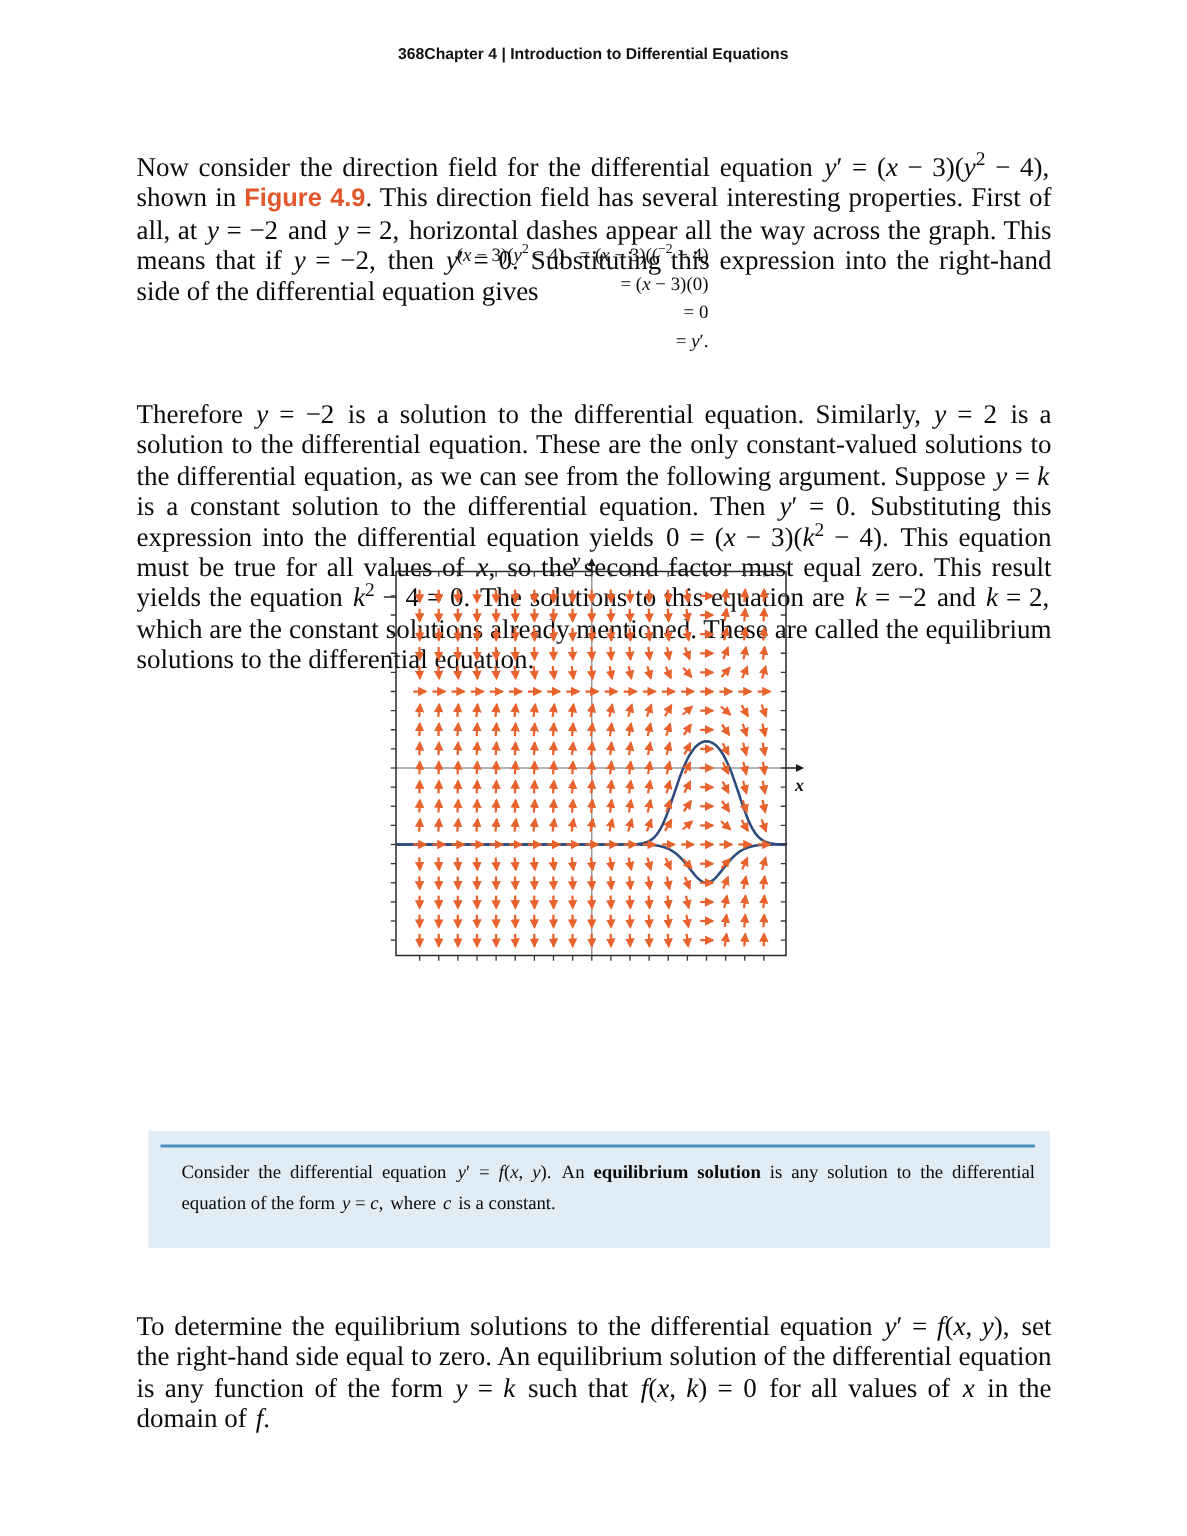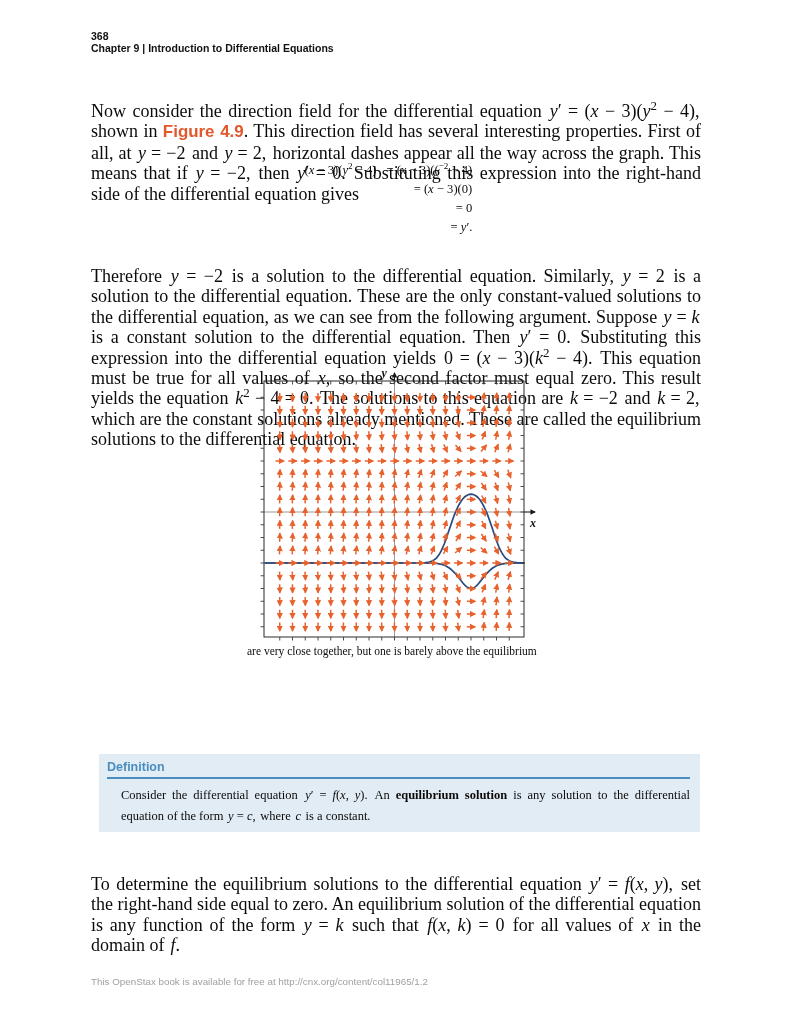--- a/index.html
+++ b/index.html
@@ -1,19 +1,19 @@
 <!DOCTYPE html>
 <html><head>
 <meta charset="utf-8">
 <style>
   html,body{margin:0;padding:0;background:#ffffff;}
   .page{position:relative;width:791px;height:1024px;background:#fff;overflow:hidden;
         font-family:"Liberation Serif",serif;color:#0b0b0b;}
   .hdr{position:absolute;top:30px;left:91px;width:609px;display:flex;justify-content:center;
-       font-family:"Liberation Sans",sans-serif;font-size:10.5px;font-weight:bold;color:#111;flex-direction:column;}
+       font-family:"Liberation Sans",sans-serif;font-size:10.5px;font-weight:bold;color:#111;}
   .para{position:absolute;left:91px;width:610px;text-align:justify;
         font-size:18px;line-height:20.4px;margin-top:24px;}
   .m{padding:0 1.5px;}
   .m i{font-family:"Liberation Serif",serif;}
   sup{font-size:0.72em;line-height:0;}
   .figref{color:#e2572b;font-weight:bold;font-family:"Liberation Sans",sans-serif;font-size:0.94em;}
   .eqn{position:absolute;top:161px;left:303px;display:grid;
        grid-template-columns:max-content max-content;column-gap:7px;
        font-size:12.6px;line-height:19px;}
   .eqn .lhs{text-align:right;}
@@ -29,21 +29,21 @@
   .footer{position:absolute;left:91px;top:976px;font-family:"Liberation Sans",sans-serif;
           font-size:9.8px;color:#a0a0a0;}
 </style>
 </head>
 <body>
 
 <div class="page">
 
   <div class="hdr">
     <span>368</span>
-    <span>Chapter 9 | Introduction to Differential Equations</span>
+    <span>Chapter 4 | Introduction to Differential Equations</span>
   </div>
 
   <div class="para" style="top:77px;">Now consider the direction field for the differential equation <span class="m"><i>y</i>′ = (<i>x</i> − 3)(<i>y</i><sup>2</sup> − 4),</span> shown in <span class="figref">Figure 4.9</span>. This direction field has several interesting properties. First of all, at <span class="m"><i>y</i> = −2</span> and <span class="m"><i>y</i> = 2,</span> horizontal dashes appear all the way across the graph. This means that if <span class="m"><i>y</i> = −2,</span> then <span class="m"><i>y</i>′ = 0.</span> Substituting this expression into the right-hand side of the differential equation gives</div>
 
   <div class="eqn">
     <div class="lhs"><span class="m">(<i>x</i> − 3)(<i>y</i><sup>2</sup> − 4)</span></div>
     <div class="rhs"><span class="m">= (<i>x</i> − 3)((<sup>−2</sup> − 4)</span></div>
     <div class="lhs"></div>
     <div class="rhs"><span class="m">= (<i>x</i> − 3)(0)</span></div>
     <div class="lhs"></div>
@@ -505,27 +505,24 @@
       <line x1="256.5" y1="271" x2="256.5" y2="274.5" stroke="#3a3a3a" stroke-width="0.9"></line>
       <line x1="20.5" y1="44" x2="24" y2="44" stroke="#3a3a3a" stroke-width="0.9"></line>
       <line x1="280.5" y1="44" x2="284" y2="44" stroke="#3a3a3a" stroke-width="0.9"></line>
       <line x1="269.25" y1="15" x2="269.25" y2="18.5" stroke="#3a3a3a" stroke-width="0.9"></line>
       <line x1="269.25" y1="271" x2="269.25" y2="274.5" stroke="#3a3a3a" stroke-width="0.9"></line>
       <line x1="20.5" y1="31.25" x2="24" y2="31.25" stroke="#3a3a3a" stroke-width="0.9"></line>
       <line x1="280.5" y1="31.25" x2="284" y2="31.25" stroke="#3a3a3a" stroke-width="0.9"></line>
     </svg>
 
   <div class="caption">
-    <span class="capline">are very close together, but one is barely above the equilibrium</span>
   </div>
 
   <div class="defbox">
-    <div class="deftitle">Definition</div>
     <div class="defrule"></div>
     <div class="defbody">Consider the differential equation <span class="m"><i>y</i>′ = <i>f</i>(<i>x</i>, <i>y</i>).</span> An <b>equilibrium solution</b> is any solution to the differential equation of the form <span class="m"><i>y</i> = <i>c</i>,</span> where <span class="m"><i>c</i></span> is a constant.</div>
   </div>
 
   <div class="para" style="top:850px;">To determine the equilibrium solutions to the differential equation <span class="m"><i>y</i>′ = <i>f</i>(<i>x</i>, <i>y</i>),</span> set the right-hand side equal to zero. An equilibrium solution of the differential equation is any function of the form <span class="m"><i>y</i> = <i>k</i></span> such that <span class="m"><i>f</i>(<i>x</i>, <i>k</i>) = 0</span> for all values of <span class="m"><i>x</i></span> in the domain of <span class="m"><i>f</i>.</span></div>
 
 
-  <div class="footer">This OpenStax book is available for free at http://cnx.org/content/col11965/1.2</div>
 
 </div>
 
 </body></html>

